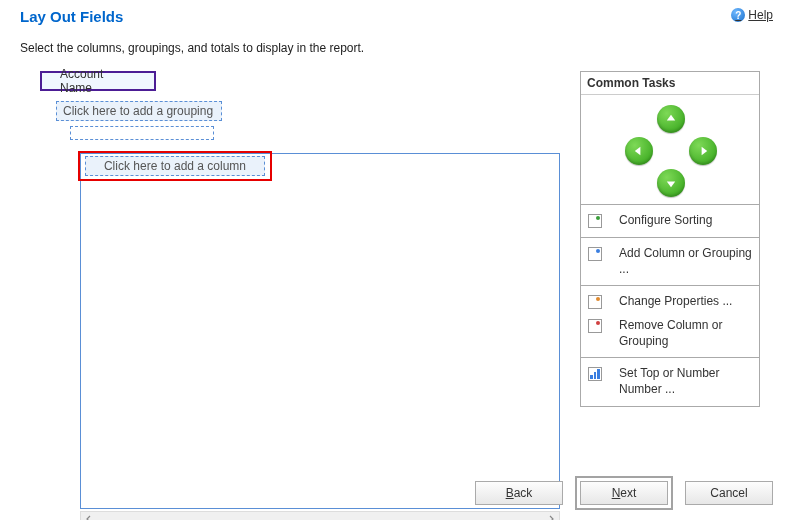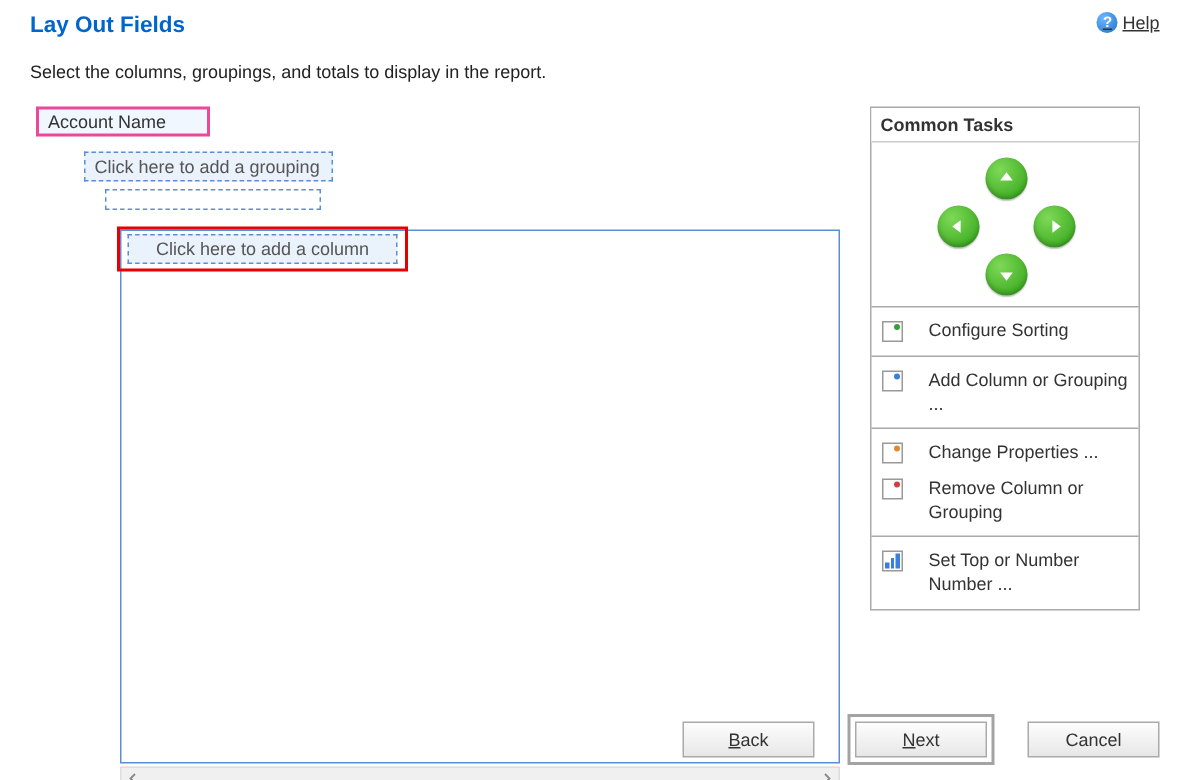--- a/index.html
+++ b/index.html
@@ -9,21 +9,21 @@
     .title { color: #0066cc; font-size: 15px; font-weight: bold; }
     .help-link { display: flex; align-items: center; gap: 3px; cursor: pointer; text-decoration: underline; color: #333; font-size: 12px; }
     .help-icon-wrap { width: 14px; height: 14px; border-radius: 50%; background: radial-gradient(circle at 35% 30%, #6fb8ff, #1a70cc); color: #fff; display: inline-flex; align-items: center; justify-content: center; font-size: 10px; font-weight: bold; }
     
     .instruct { padding: 12px 20px 16px 20px; font-size: 12px; color: #222; }
     
     .content { display: flex; padding: 0 20px; gap: 20px; }
     .left-area { flex: 0 0 540px; position: relative; }
     .right-area { flex: 0 0 180px; border-radius: 16px; }
     
-    .field-account { position: absolute; left: 4px; top: 0; width: 116px; height: 20px; border: 2px solid #ec4899; background: #f0f7ff; display: flex; align-items: center; padding: 0 6px; font-size: 12px; }
+    .field-account { position: absolute; left: 20px; top: 0; width: 116px; height: 20px; border: 2px solid #4c1d95; background: #f0f7ff; display: flex; align-items: center; padding: 0 18px; font-size: 12px; }
     .field-grouping { position: absolute; left: 36px; top: 30px; width: 166px; height: 20px; border: 1px dashed #5a8fd6; background: #eaf2fb; display: flex; align-items: center; padding: 0 6px; font-size: 12px; color: #555; cursor: pointer; }
     .field-spacer { position: absolute; left: 50px; top: 55px; width: 144px; height: 14px; border: 1px dashed #5a8fd6; background: #fff; }
     
     .column-highlight { position: absolute; left: 58px; top: 80px; width: 194px; height: 30px; border: 2px solid #e60000; display: flex; align-items: center; justify-content: center; padding: 3px; }
     .field-column { width: 180px; height: 20px; border: 1px dashed #5a8fd6; background: #eaf2fb; display: flex; align-items: center; justify-content: center; font-size: 12px; color: #555; cursor: pointer; }
     
     .grid-box { position: absolute; left: 60px; top: 82px; width: 480px; height: 356px; border: 1px solid #5a8fd6; z-index: -1; }
     
     .hscroll { position: absolute; left: 60px; top: 440px; width: 480px; height: 16px; background: #f0f0f0; border: 1px solid #ddd; display: flex; align-items: center; justify-content: space-between; }
     .scroll-arrow { width: 16px; height: 14px; display: flex; align-items: center; justify-content: center; color: #888; font-size: 10px; cursor: pointer; }
@@ -37,21 +37,21 @@
     .nav-left { left: 44px; top: 42px; }
     .nav-right { left: 108px; top: 42px; }
     .nav-down { left: 76px; top: 74px; }
     
     .task-group { border-bottom: 1px solid #aaa; padding: 4px 0; }
     .task-group:last-child { border-bottom: none; }
     .task-item { display: flex; align-items: flex-start; gap: 16px; padding: 4px 6px; cursor: pointer; font-size: 12px; line-height: 1.3; }
     .task-icon { width: 16px; height: 16px; flex: 0 0 16px; display: flex; align-items: center; justify-content: center; font-size: 12px; }
     .task-text { flex: 1; }
     
-    .footer { position: absolute; bottom: 10px; right: 20px; display: flex; gap: 22px; align-items: center; }
+    .footer { position: absolute; bottom: 10px; right: 20px; display: flex; gap: 12px; align-items: center; }
     .btn { width: 88px; height: 24px; background: linear-gradient(#fdfdfd, #e7e7e7); border: 1px solid #aaa; font-size: 12px; display: flex; align-items: center; justify-content: center; cursor: pointer; }
     .btn .ul { text-decoration: underline; }
     .next-highlight { border: 2px solid #a3a3a3; padding: 3px; display: inline-flex; }
     
     .ico-doc { width:14px; height:14px; border:1px solid #999; background:#fff; position:relative; }
     .ico-doc::after { content:''; position:absolute; right:1px; top:1px; width:4px; height:4px; background:#3a9e3a; border-radius:50%; }
     .ico-doc.plus::after { background:#3a7ee0; }
     .ico-doc.gear::after { background:#e08a2e; }
     .ico-doc.minus::after { background:#d04040; }
     .ico-bar { width:14px; height:14px; display:flex; align-items:flex-end; gap:1px; border:1px solid #999; padding:1px; }

